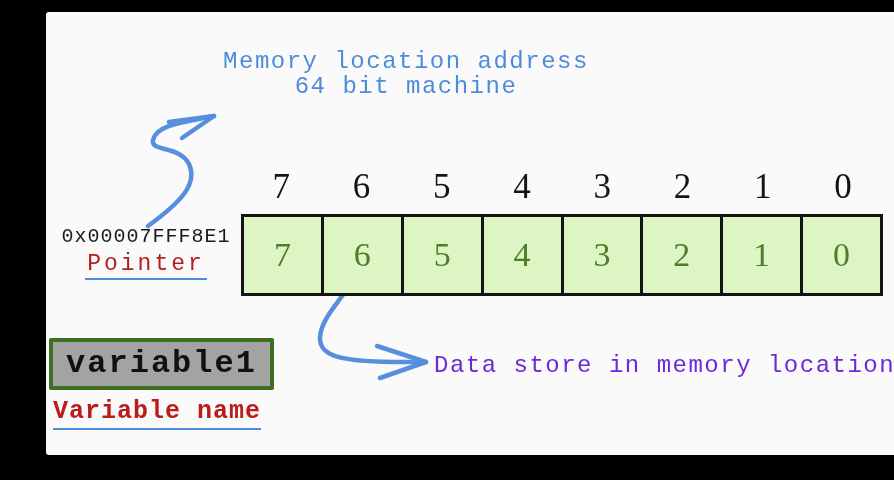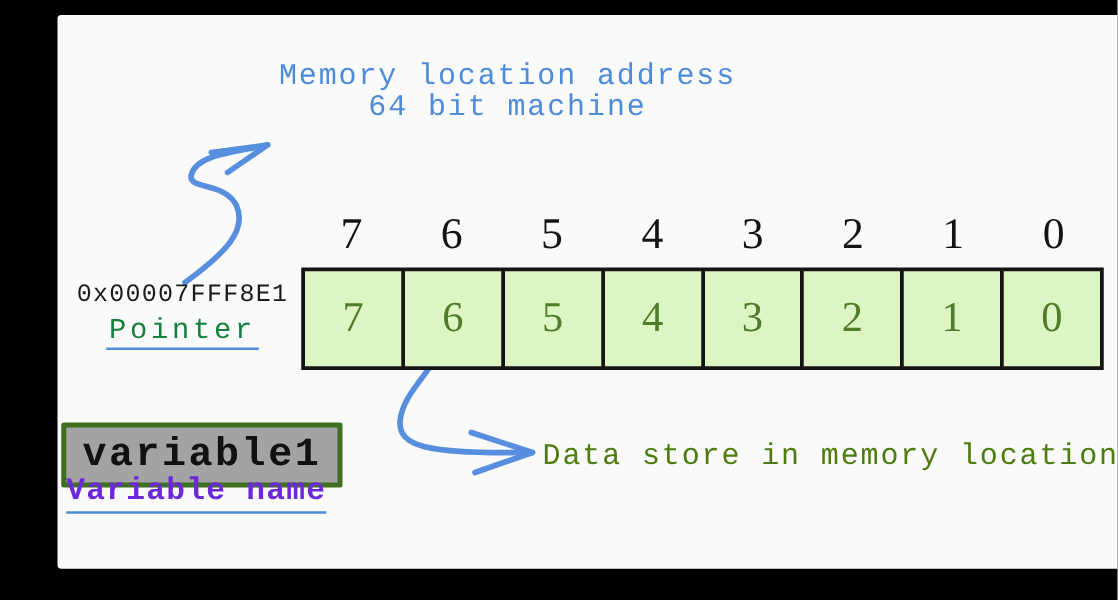--- a/index.html
+++ b/index.html
@@ -45,43 +45,43 @@
     font-family:"Liberation Serif","DejaVu Serif",serif;
     font-size:34px;color:#4e7c28;
   }
   
   .pointer-block{left:6px;top:213px;width:188px;text-align:center;}
   .pointer-address{
     color:#1a1a1a;font-size:20px;letter-spacing:1px;line-height:24px;white-space:nowrap;
   }
   .pointer-label{
     display:inline-block;margin-top:3px;
-    color:#15803d;font-size:23px;letter-spacing:3px;line-height:24px;
+    color:#b91c1c;font-size:23px;letter-spacing:3px;line-height:24px;
     border-bottom:2px solid #4e8cd9;padding:0 2px 2px 2px;
   }
   
   .var-box{
     left:3px;top:326px;width:225px;height:52px;box-sizing:border-box;
     background:#a3a3a3;border:4px solid #3f7021;border-radius:2px;
     text-align:center;
   }
   .var-box .var-name{
     font-weight:bold;font-size:32px;letter-spacing:2px;color:#111;
     line-height:44px;white-space:nowrap;
   }
   .var-label{
-    left:7px;top:366px;
+    left:7px;top:385px;
     display:inline-block;
-    color:#6d28d9;font-weight:bold;font-size:25px;letter-spacing:1px;
+    color:#b91c1c;font-weight:bold;font-size:25px;letter-spacing:1px;
     border-bottom:2px solid #4e8cd9;padding-bottom:2px;white-space:nowrap;
   }
   
   .data-note{
     left:388px;top:340px;
-    color:#4d7c0f;font-size:24px;letter-spacing:1.5px;line-height:28px;white-space:nowrap;
+    color:#6d28d9;font-size:24px;letter-spacing:1.5px;line-height:28px;white-space:nowrap;
   }
 </style>
 </head>
 <body>
 
 <div class="card">
 
   <div class="abs note-block">
     <div>Memory location address</div>
     <div>64 bit machine</div>

